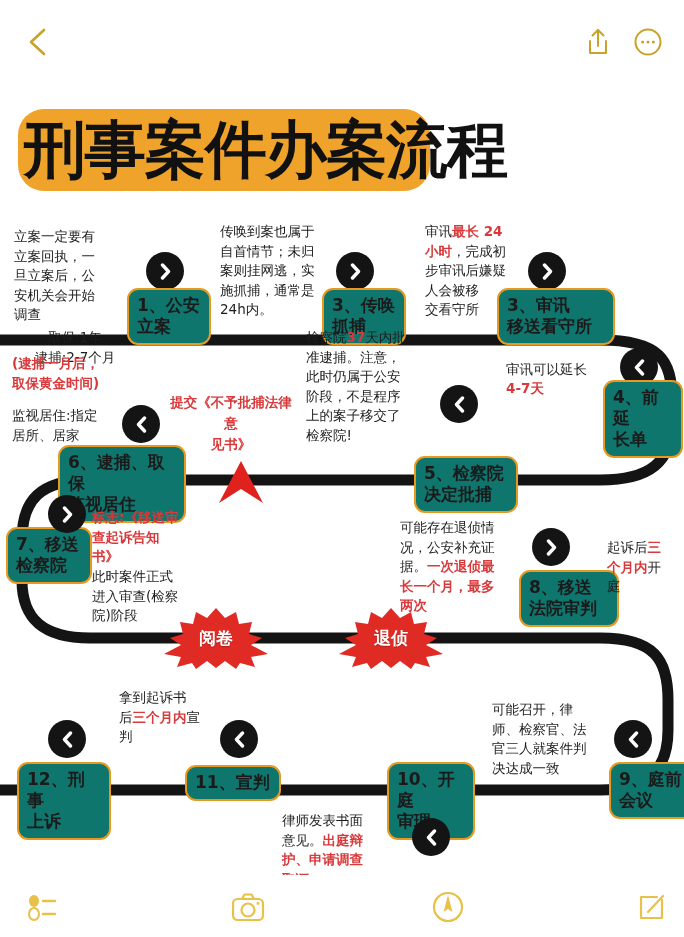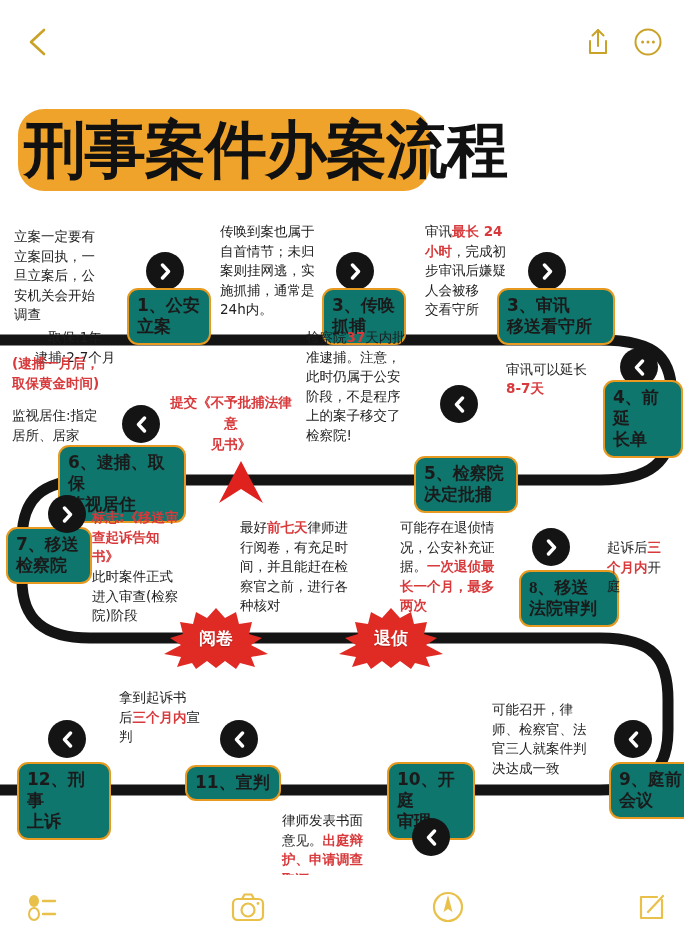--- a/index.html
+++ b/index.html
@@ -193,21 +193,21 @@
 
     <div class="chev" style="left:620px; top:148px;">
       <svg viewBox="0 0 17 17">
         <path d="M11.5 2 L5.5 8.5 L11.5 15" fill="none" stroke="#fff" stroke-width="3.4" stroke-linecap="round" stroke-linejoin="round"></path>
       </svg>
     </div>
     <div class="badge" style="left:603px; top:180px; width:80px;">4、前延
 长单</div>
 
     <div class="note" style="left:506px; top:160px; width:108px;">审讯可以延长</div>
-    <div class="note red" style="left:506px; top:179px; width:108px;">8-7天</div>
+    <div class="note red" style="left:506px; top:179px; width:108px;">4-7天</div>
 
     <div class="chev" style="left:440px; top:185px;">
       <svg viewBox="0 0 17 17">
         <path d="M11.5 2 L5.5 8.5 L11.5 15" fill="none" stroke="#fff" stroke-width="3.4" stroke-linecap="round" stroke-linejoin="round"></path>
       </svg>
     </div>
     <div class="badge" style="left:414px; top:228px; width:104px;margin-top:28px;">5、检察院
 决定批捕</div>
 
     <div class="note" style="left:306px; top:128px; width:122px;"><span>检察院</span><span style="color:#D8393B;font-weight:bold">37</span><span>天内批
@@ -249,38 +249,33 @@
         <path d="M5.5 2 L11.5 8.5 L5.5 15" fill="none" stroke="#fff" stroke-width="3.4" stroke-linecap="round" stroke-linejoin="round"></path>
       </svg>
     </div>
     <div class="note red" style="left:92px; top:308px; width:104px;">标志:《移送审
 查起诉告知
 书》</div>
     <div class="note" style="left:92px; top:367px; width:110px;">此时案件正式
 进入审查(检察
 院)阶段</div>
 
-    <div class="note" style="left:240px; top:318px; width:122px;"><span>最好</span><span style="color:#D8393B;font-weight:bold">前七天</span><span>律师进
-行阅卷，有充足时
-间，并且能赶在检
-察官之前，进行各
-种核对</span></div>
 
     <div class="note" style="left:400px; top:318px; width:120px;"><span>可能存在退侦情
 况，公安补充证
 据。</span><span style="color:#D8393B;font-weight:bold">一次退侦最
 长一个月，最多
 两次</span></div>
 
     <div class="chev" style="left:532px; top:328px;">
       <svg viewBox="0 0 17 17">
         <path d="M5.5 2 L11.5 8.5 L5.5 15" fill="none" stroke="#fff" stroke-width="3.4" stroke-linecap="round" stroke-linejoin="round"></path>
       </svg>
     </div>
-    <div class="badge" style="left:519px; top:370px; width:100px;font-family:Liberation Serif, serif;">8、移送
+    <div class="badge" style="left:519px; top:370px; width:100px;">8、移送
 法院审判</div>
 
     <div class="note" style="left:607px; top:338px; width:76px;"><span>起诉后</span><span style="color:#D8393B;font-weight:bold">三
 个月内</span><span>开
 庭</span></div>
 
     <div class="burst" style="left:162px; top:407px;">
       <svg viewBox="0 0 108 62" style="position:absolute;left:0;top:0;width:108px;height:62px;">
         <path d="M54 1 L63 11 L74 5 L77 17 L90 15 L87 27 L100 31 L89 38 L106 47
                  L89 50 L93 60 L78 56 L74 62 L63 54 L54 61 L45 54 L34 62 L30 56

